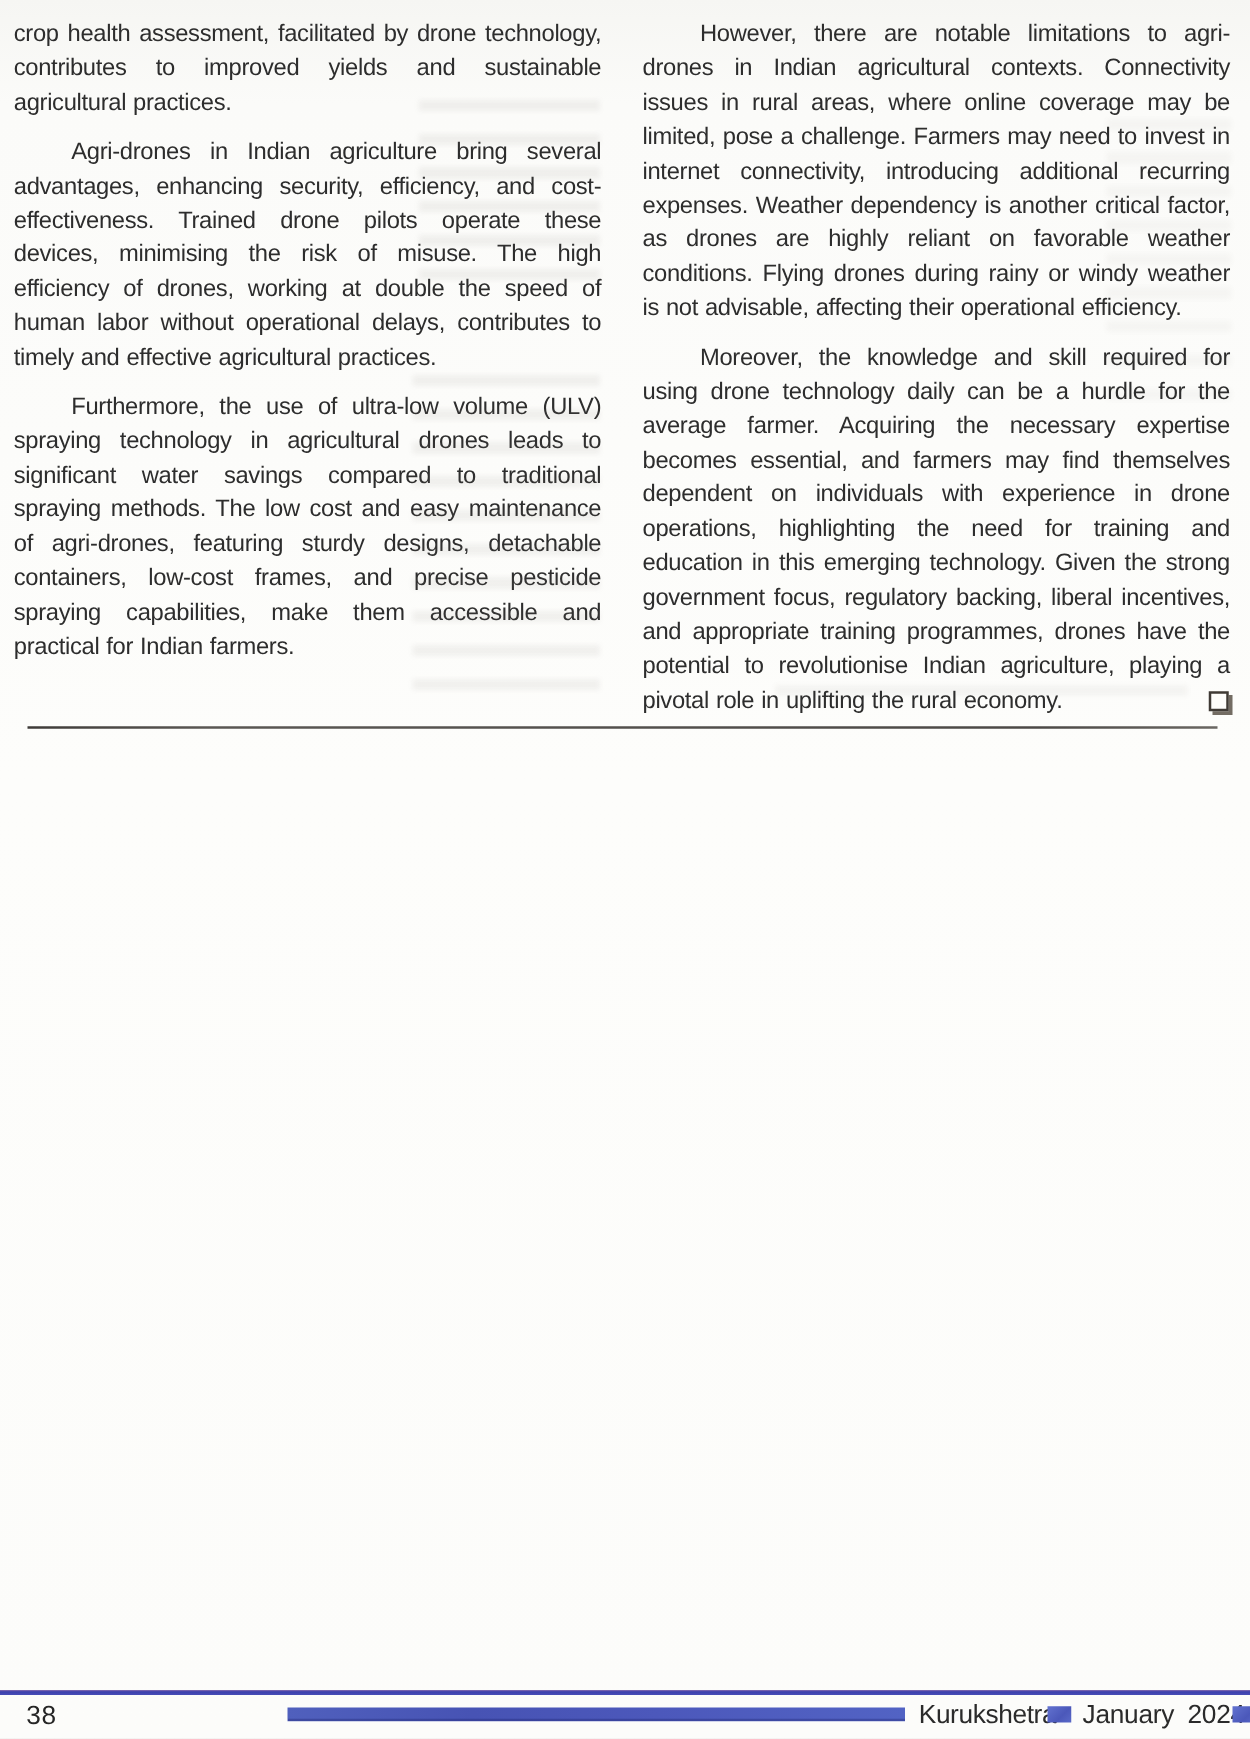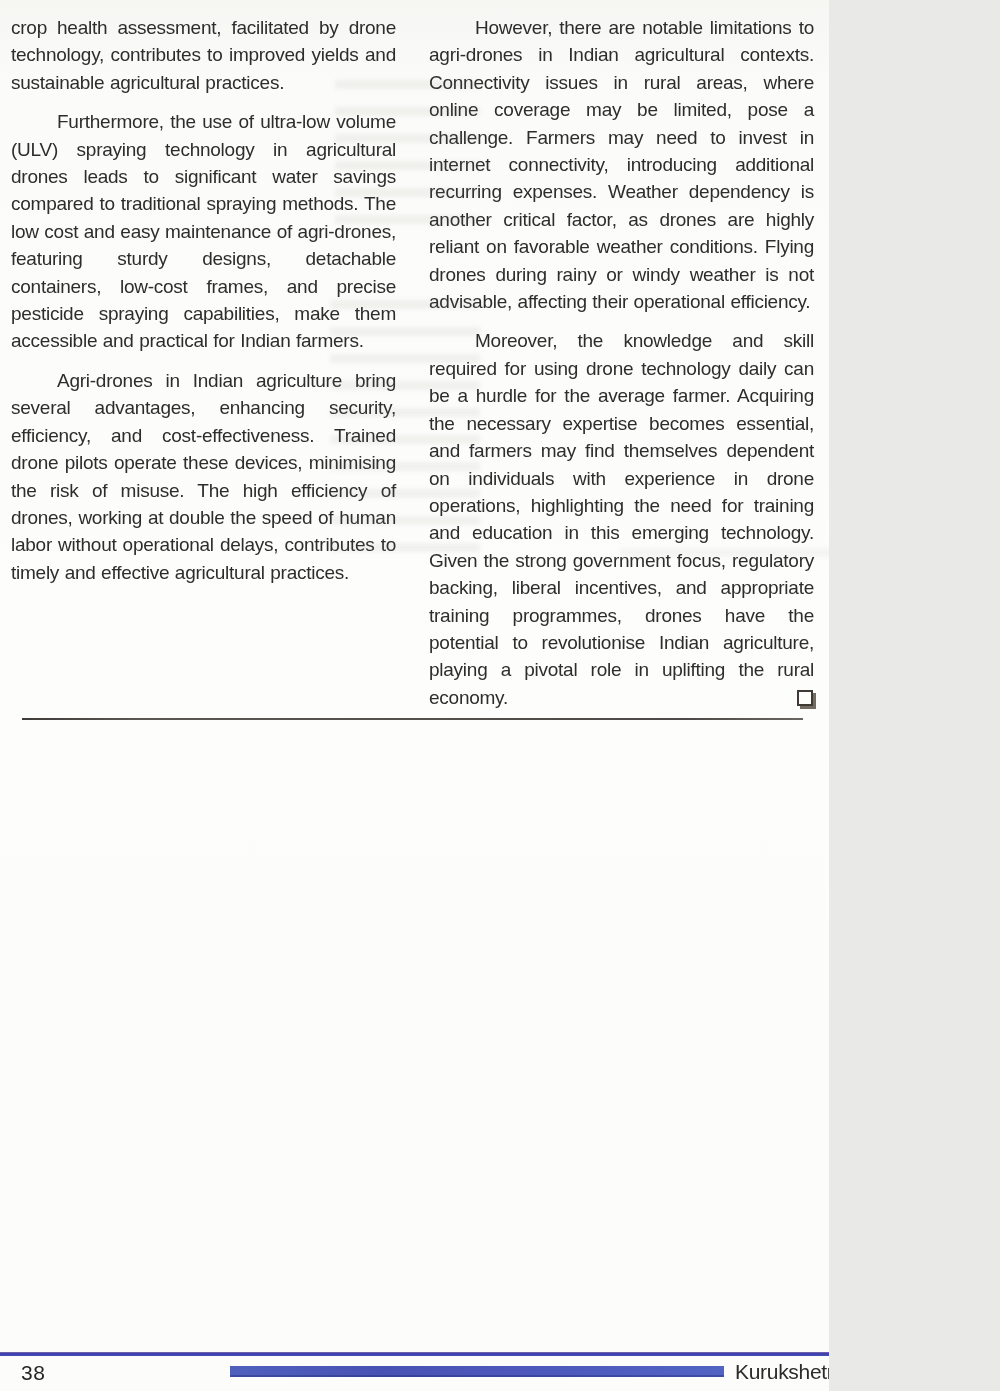--- a/index.html
+++ b/index.html
@@ -3,21 +3,21 @@
 <meta charset="utf-8">
 <style>
   html, body { margin: 0; padding: 0; }
   body {
     width: 1000px; height: 1391px;
     font-family: "Liberation Sans", sans-serif;
     background: #e9e9e7;
   }
   .page {
     position: relative;
-    width: 829px; height: 1391px;
+    width: 1000px; height: 1391px;
     overflow: hidden;
     background: linear-gradient(180deg, #f6f6f3 0%, #fbfbf9 6%, #fdfdfb 45%, #fcfcfa 100%);
     color: #2d2d2d;
   }
   .content { padding: 14px 15px 0 11px; }
   .columns { display: flex; gap: 33px; align-items: flex-start; }
   .col { width: 470px; }
   .col p {
     margin: 0 0 12px 0;
     font-size: 19px;
@@ -105,22 +105,22 @@
 
   <div class="ghost g1"></div>
   <div class="ghost g2"></div>
   <div class="ghost g3"></div>
   <div class="ghost g4"></div>
 
   <div class="content">
     <div class="columns">
       <div class="col">
         <p class="noindent">crop health assessment, facilitated by drone technology, contributes to improved yields and sustainable agricultural practices.</p>
+        <p>Agri-drones in Indian agriculture bring several advantages, enhancing security, efficiency, and cost-effectiveness. Trained drone pilots operate these devices, minimising the risk of misuse. The high efficiency of drones, working at double the speed of human labor without operational delays, contributes to timely and effective agricultural practices.</p>
         <p>Furthermore, the use of ultra-low volume (ULV) spraying technology in agricultural drones leads to significant water savings compared to traditional spraying methods. The low cost and easy maintenance of agri-drones, featuring sturdy designs, detachable containers, low-cost frames, and precise pesticide spraying capabilities, make them accessible and practical for Indian farmers.</p>
-        <p>Agri-drones in Indian agriculture bring several advantages, enhancing security, efficiency, and cost-effectiveness. Trained drone pilots operate these devices, minimising the risk of misuse. The high efficiency of drones, working at double the speed of human labor without operational delays, contributes to timely and effective agricultural practices.</p>
       </div>
       <div class="col">
         <p>However, there are notable limitations to agri-drones in Indian agricultural contexts. Connectivity issues in rural areas, where online coverage may be limited, pose a challenge. Farmers may need to invest in internet connectivity, introducing additional recurring expenses. Weather dependency is another critical factor, as drones are highly reliant on favorable weather conditions. Flying drones during rainy or windy weather is not advisable, affecting their operational efficiency.</p>
         <p class="last-para"><span>Moreover, the knowledge and skill required for using drone technology daily can be a hurdle for the average farmer. Acquiring the necessary expertise becomes essential, and farmers may find themselves dependent on individuals with experience in drone operations, highlighting the need for training and education in this emerging technology. Given the strong government focus, regulatory backing, liberal incentives, and appropriate training programmes, drones have the potential to revolutionise Indian agriculture, playing a pivotal role in uplifting the rural economy.</span><span class="end-mark"></span></p>
       </div>
     </div>
     <div class="article-rule"></div>
   </div>
 
   <footer>

